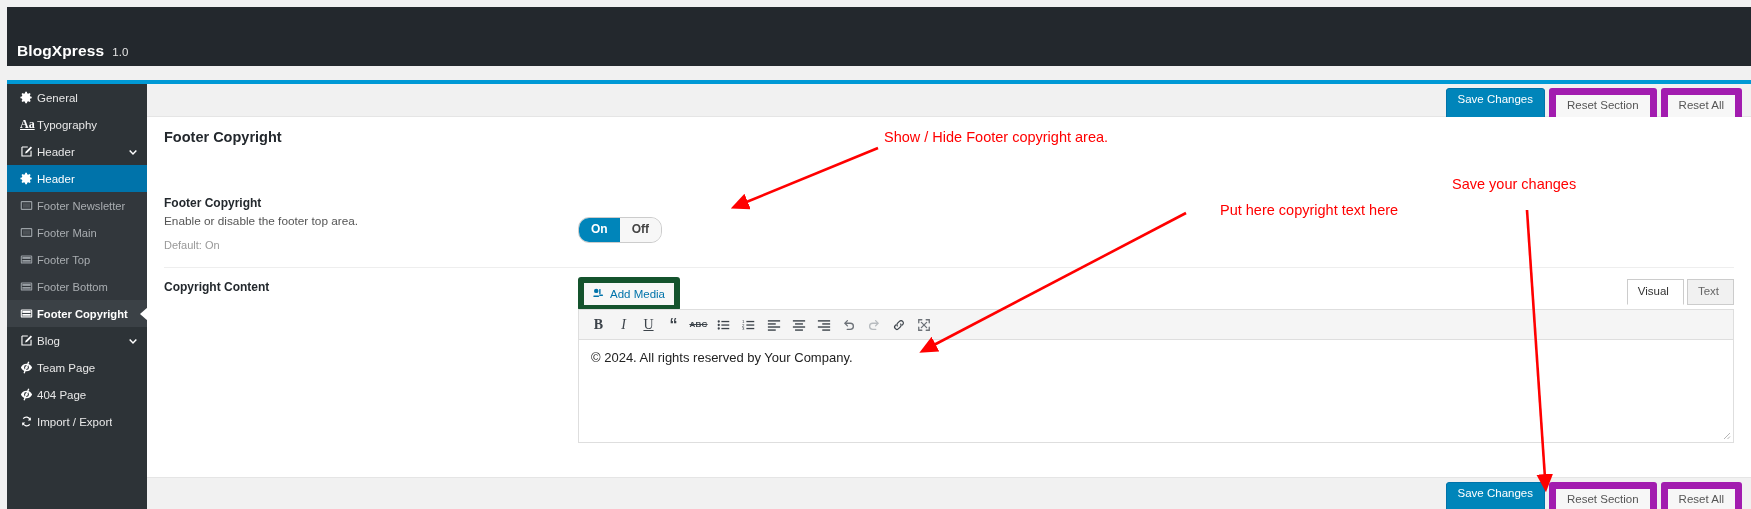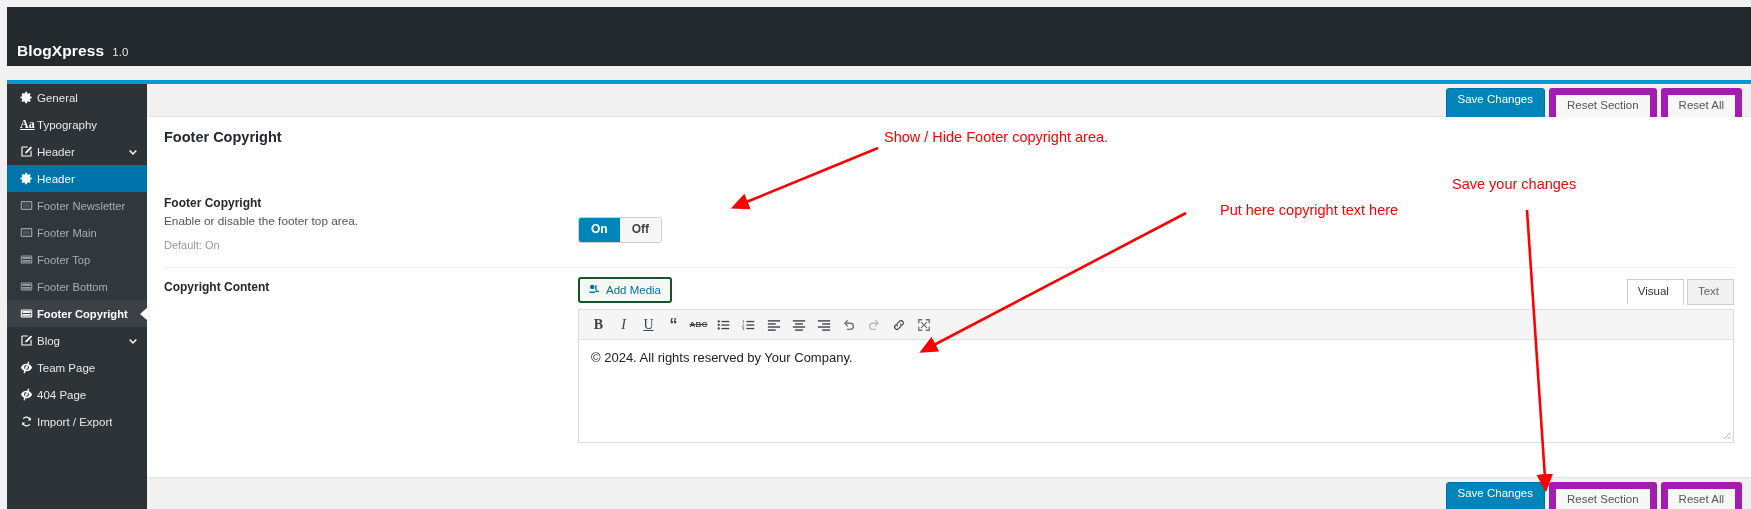--- a/index.html
+++ b/index.html
@@ -260,21 +260,21 @@
     background: #eeeeee;
   }
 
   
   #toggle {
     position: absolute;
     left: 414px;
     top: 21px;
     display: flex;
     border: 1px solid #ccc;
-    border-radius: 3px;
+    border-radius: 11px;
     overflow: hidden;
     background: #f7f7f7;
   }
   .toggle-btn {
     font-size: 12px;
     padding: 5px 12px 6px 12px;
     cursor: pointer;
     line-height: 1.1;
     font-weight: bold;
   }
@@ -291,21 +291,21 @@
   #editor-wrap {
     position: absolute;
     left: 414px;
     top: -3px;
     width: 1156px;
   }
   #add-media {
     display: inline-flex;
     align-items: center;
     gap: 5px;
-    border: 2px solid #14532d;
+    border: 6px solid #14532d;
     background: #f7f7f7;
     color: #0073aa;
     font-size: 11.5px;
     padding: 4px 9px 5px 8px;
     border-radius: 3px;
     cursor: pointer;
     position: absolute;
     left: 0;
     top: 0;
   }

